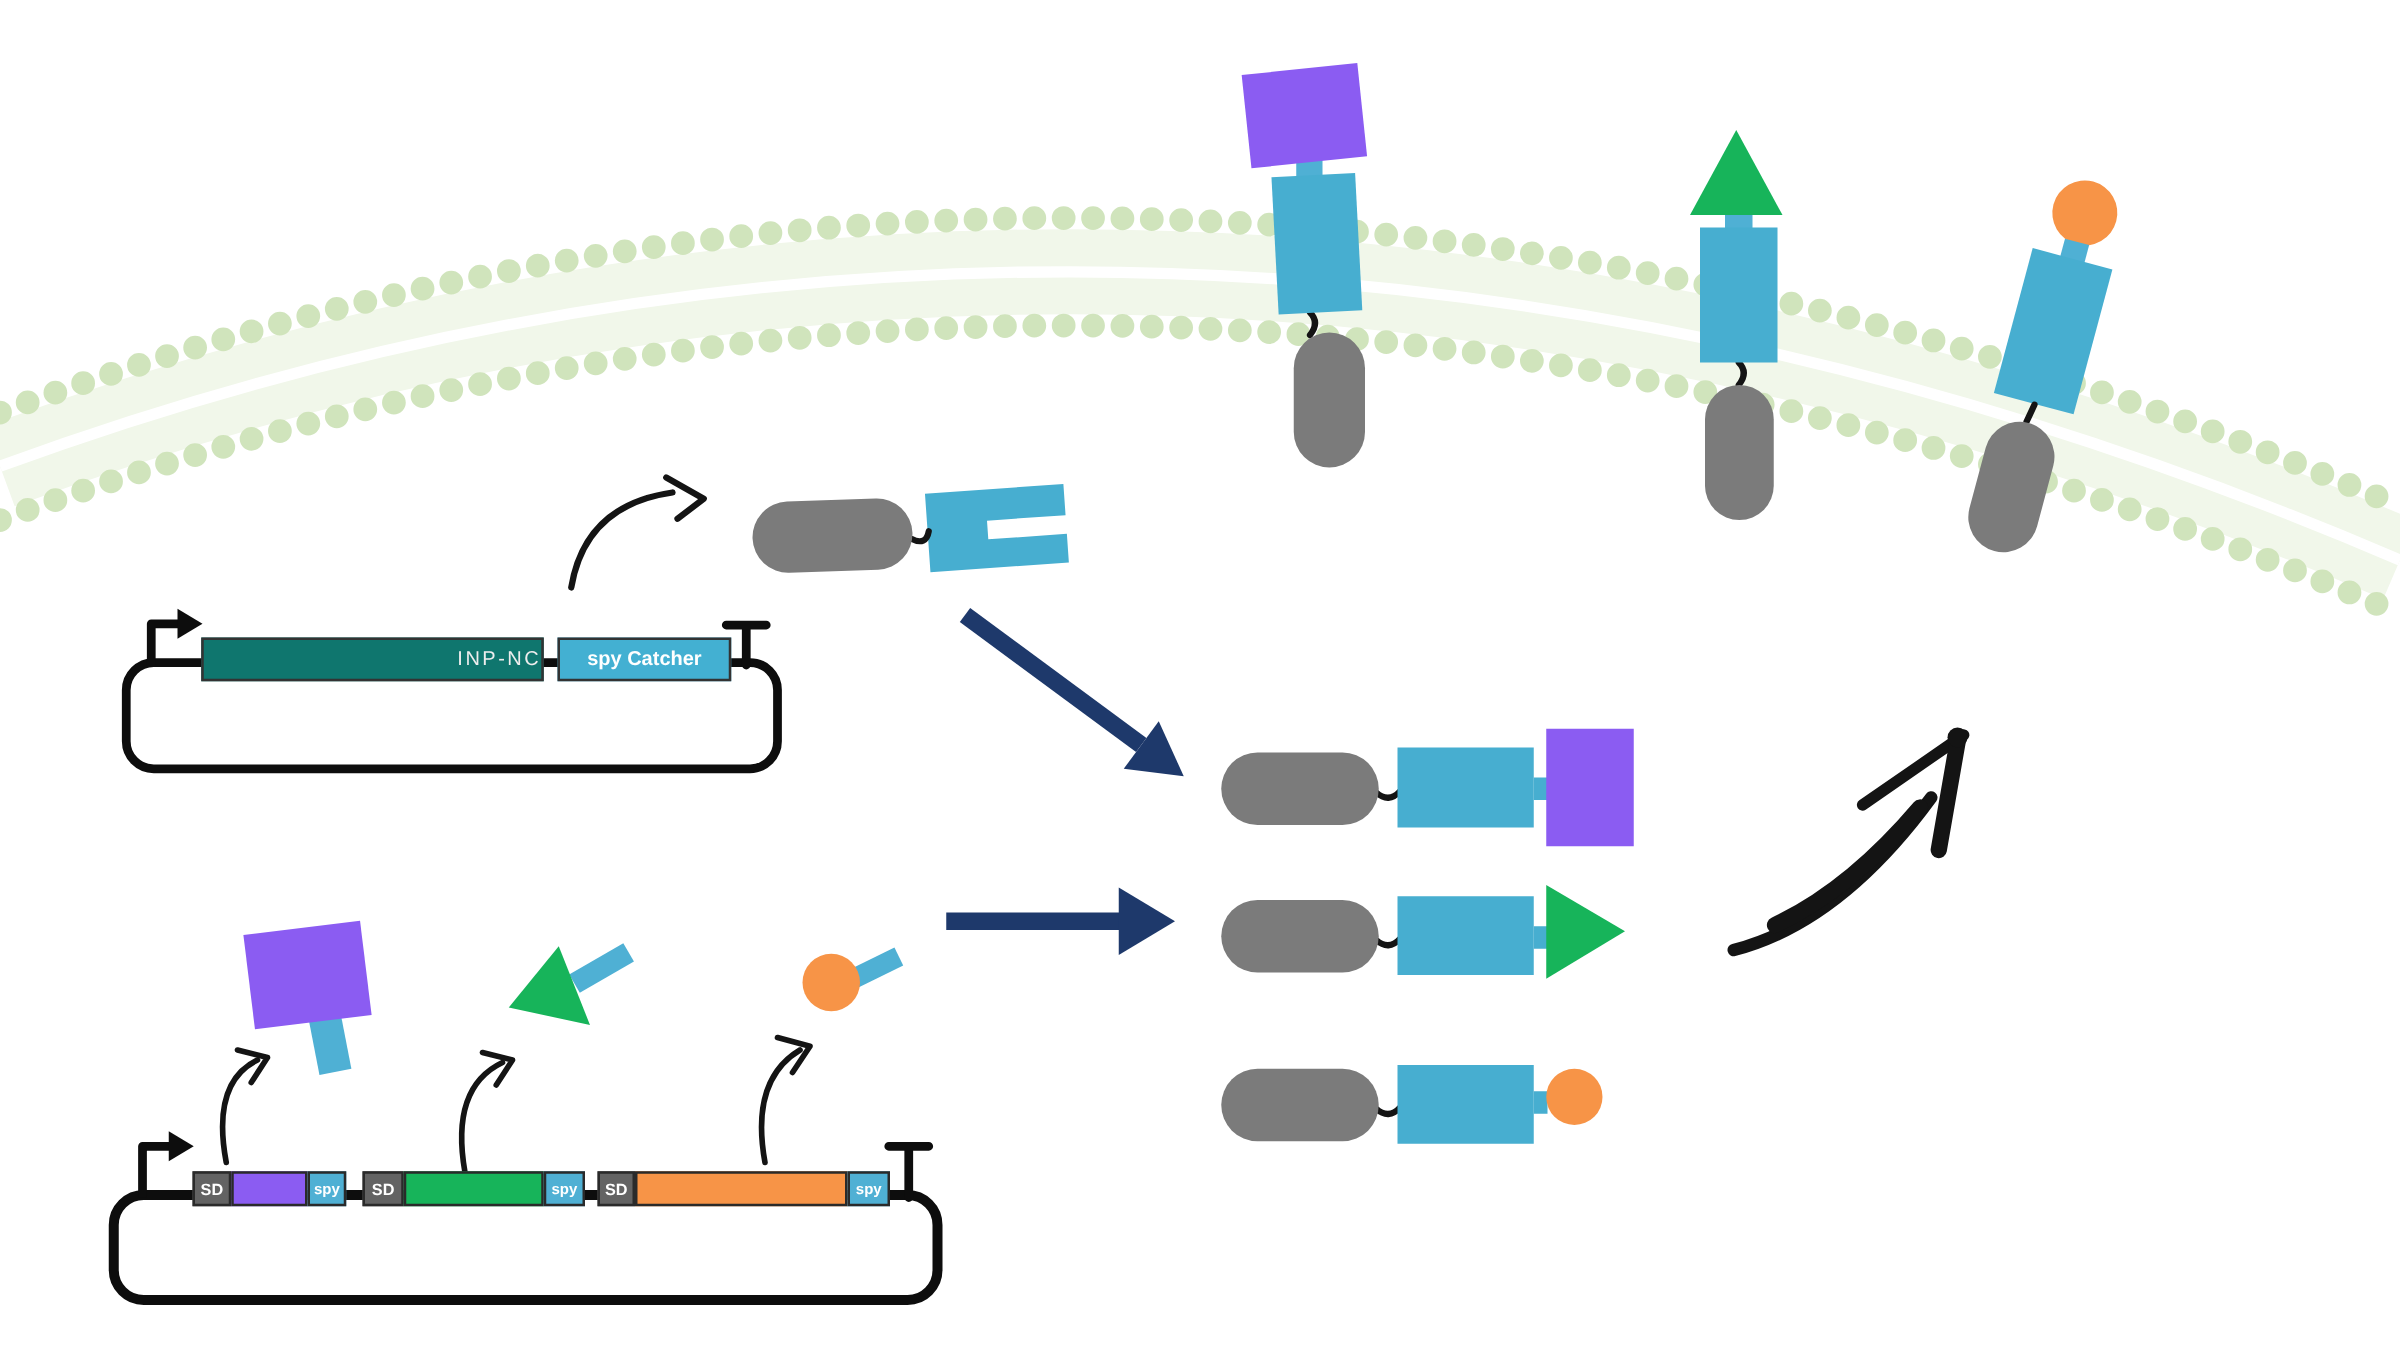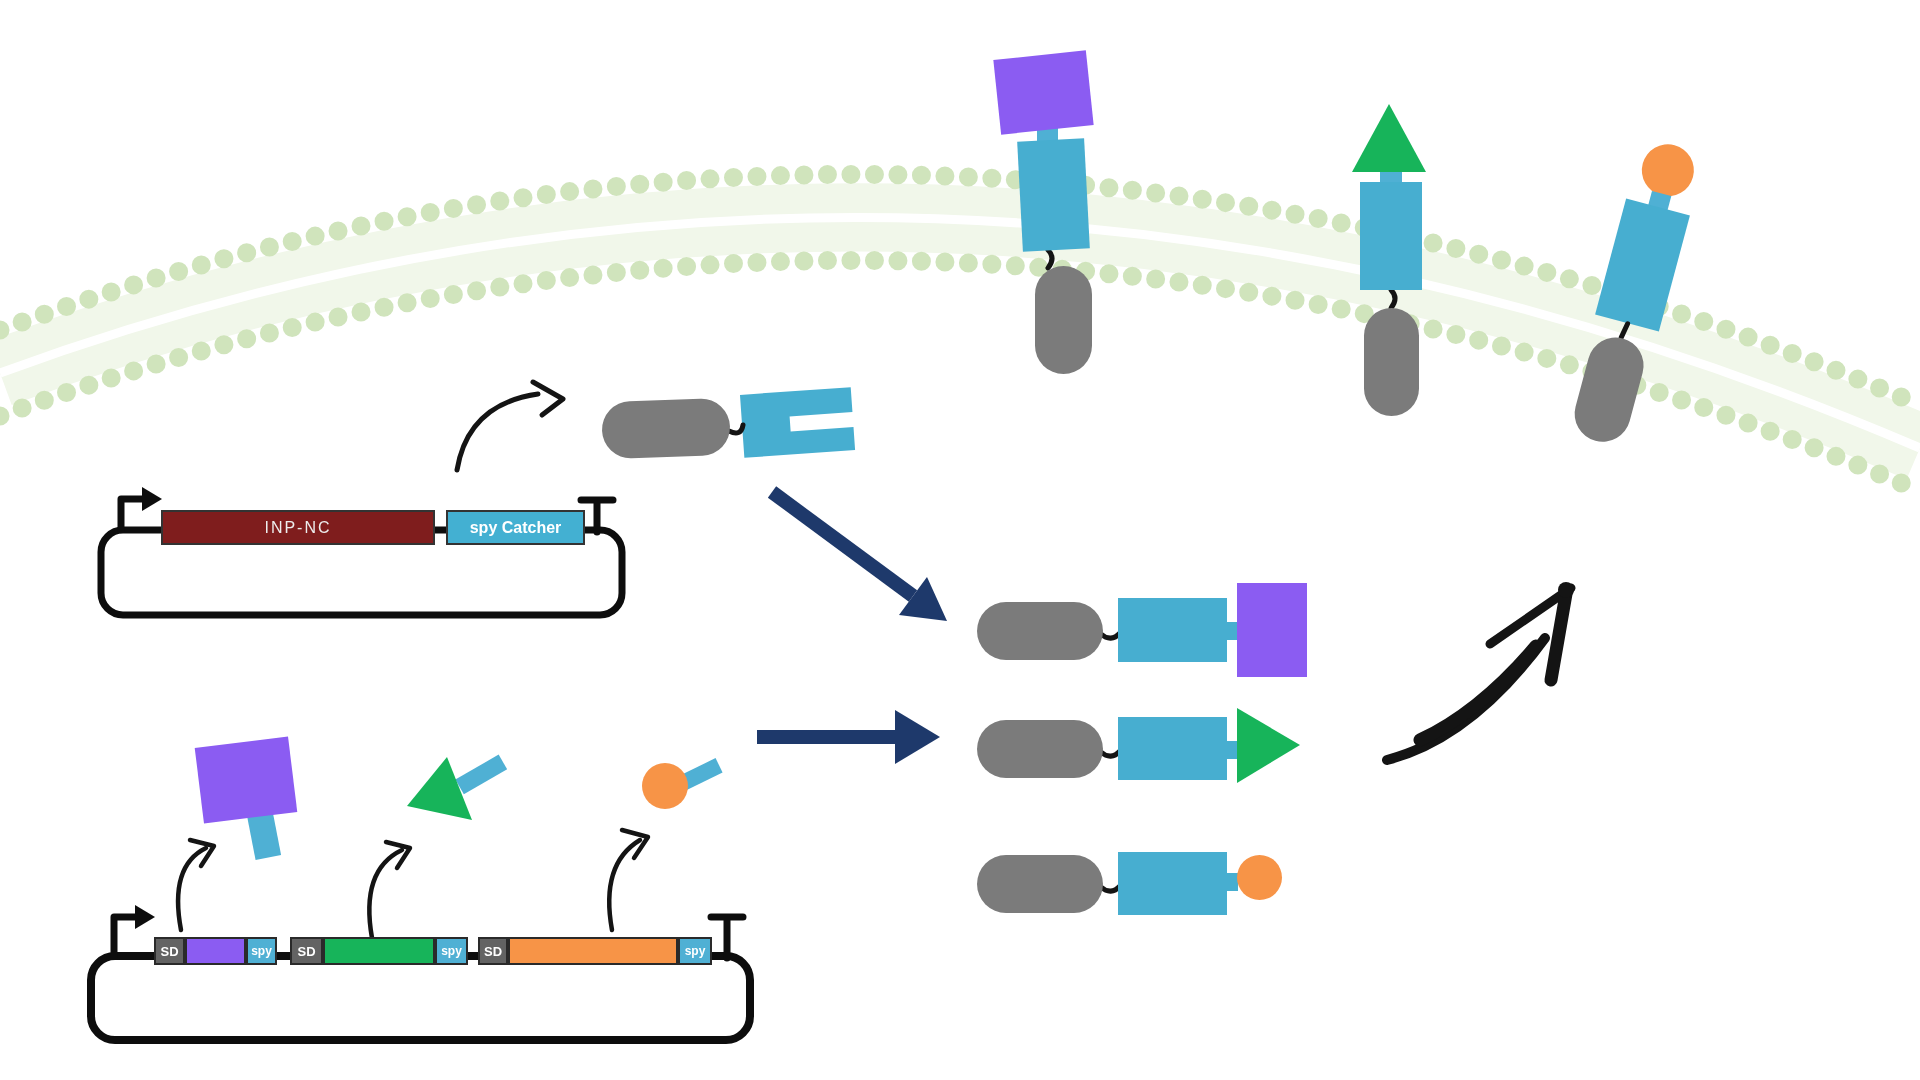--- a/index.html
+++ b/index.html
@@ -115,21 +115,21 @@
   <div class="abs tri-right" style="left:1237px;top:708px;"></div>
 
   <div class="abs pill" style="left:977px;top:855px;width:126px;height:58px;"></div>
   <div class="abs teal" style="left:1118px;top:852px;width:109px;height:63px;"></div>
   <div class="abs teal" style="left:1227px;top:873px;width:11px;height:18px;"></div>
   <div class="abs cargo-orange" style="left:1237px;top:855px;width:45px;height:45px;"></div>
 
   <div class="abs cargo-purple" style="left:199px;top:742px;width:94px;height:76px;transform:rotate(-7deg);"></div>
   <div class="abs cargo-orange" style="left:642px;top:763px;width:46px;height:46px;"></div>
 
-  <div class="abs genebox" style="left:161px;top:510px;width:274px;height:35px;background:#7f1d1d;">
+  <div class="abs genebox" style="left:161px;top:510px;width:274px;height:35px;background:#0f766e;justify-content:flex-end;">
     <span class="lbl-inp">INP-NC</span>
   </div>
   <div class="abs genebox" style="left:446px;top:510px;width:139px;height:35px;background:#43b0d2;">
     <span class="lbl-spycatcher">spy Catcher</span>
   </div>
 
   <div class="abs cassette lbl-sd" style="left:154px;top:937px;width:31px;height:28px;background:#636363;">
     <span>SD</span>
   </div>
   <div class="abs cassette" style="left:185px;top:937px;width:61px;height:28px;background:#8b5cf2;"></div>

